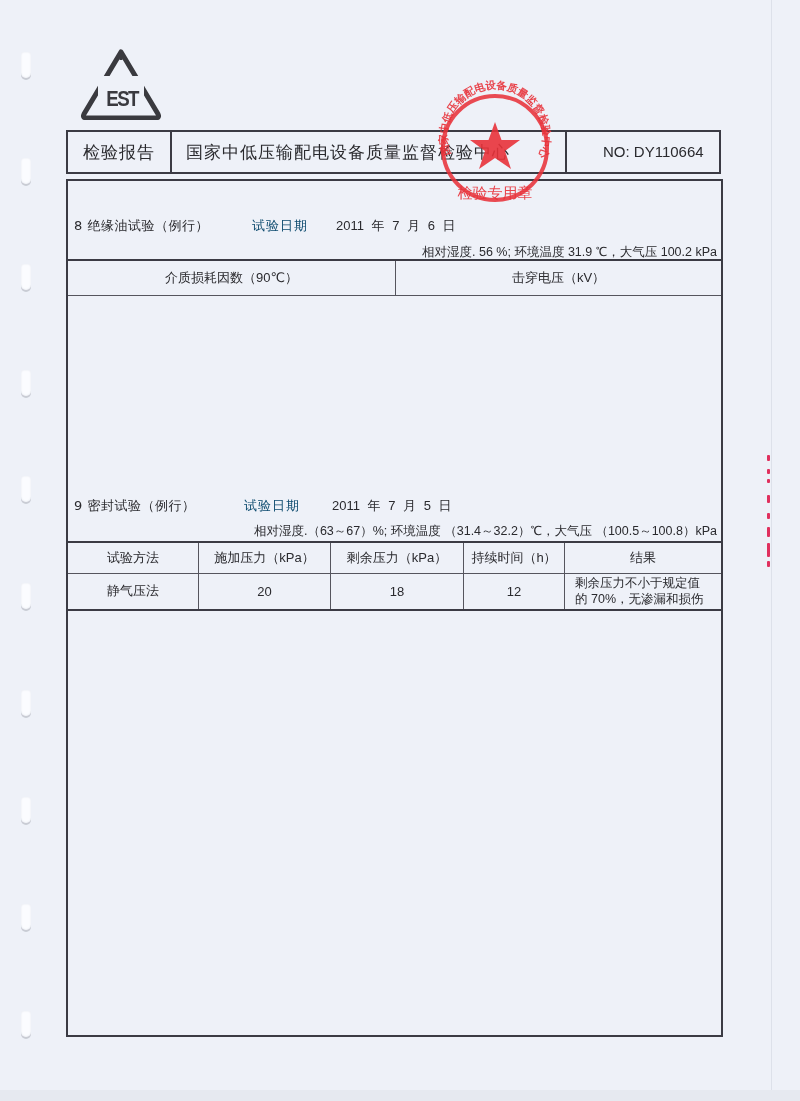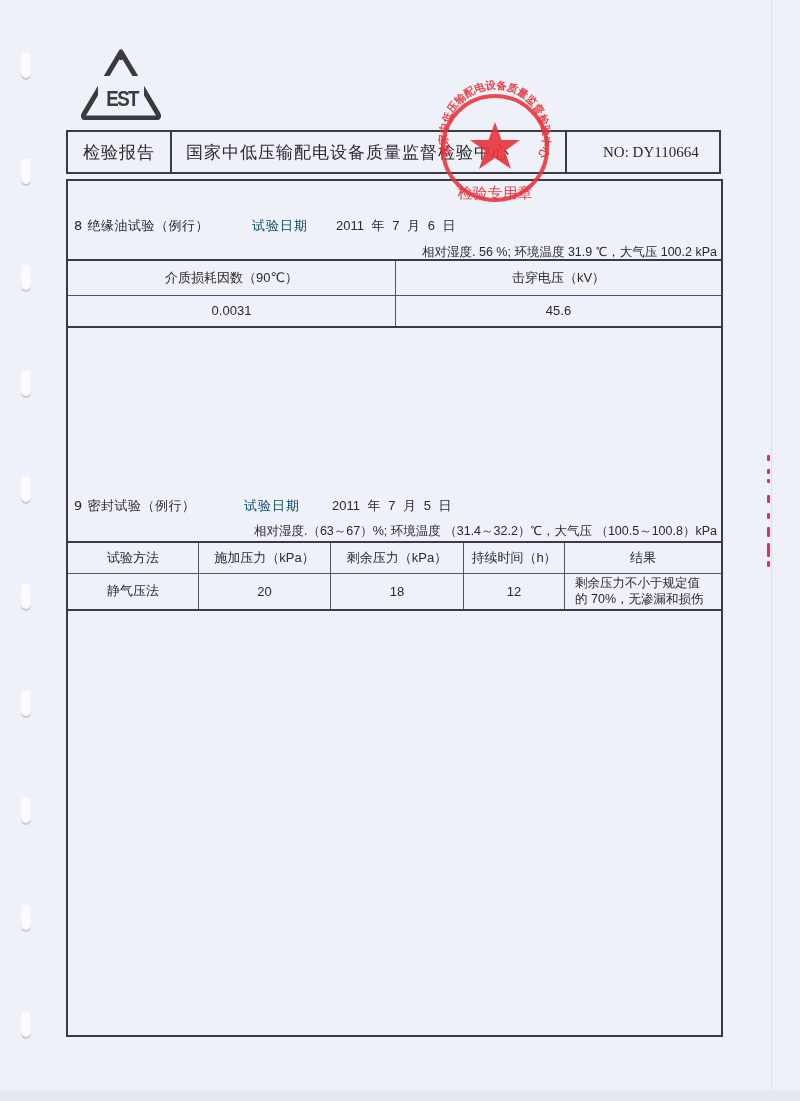--- a/index.html
+++ b/index.html
@@ -28,21 +28,21 @@
   }
 
   
   .hdr {
     position:absolute; left:66px; top:130px; width:655px; height:44px;
     border:2px solid #3b3b44; display:flex; box-sizing:border-box;
   }
   .hdr-cell { display:flex; align-items:center; box-sizing:border-box; }
   .hdr-c1 { width:104px; border-right:2px solid #3b3b44; justify-content:center; font-size:17px; letter-spacing:1px; }
   .hdr-c2 { width:395px; border-right:2px solid #3b3b44; padding-left:14px; font-size:17px; letter-spacing:1px; }
-  .hdr-c3 { flex:1; flex-direction:column; align-items:flex-start; justify-content:center; padding-left:36px; font-family:Liberation Serif, serif; }
+  .hdr-c3 { flex:1; flex-direction:column; align-items:flex-start; justify-content:center; padding-left:36px; font-family:Liberation Sans, sans-serif; }
   .hdr-no { font-size:15px; line-height:18px; }
   .hdr-page { font-size:15px; line-height:18px; }
   .hdr-page .big { font-size:18px; }
   .hdr-page .cjk { font-size:13px; margin:0 6px; }
 
   
   .main {
     position:absolute; left:66px; top:179px; width:657px; height:858px;
     border:2px solid #3b3b44; box-sizing:border-box;
   }
@@ -122,24 +122,20 @@
   <div class="sec-label" style="left:184px;top:36px">试验日期</div>
   <div class="sec-date" style="left:268px;top:36px">2011 年 7 月 6 日</div>
   <div class="sec-cond" style="top:63px">相对湿度. 56 %;  环境温度   31.9 ℃，大气压   100.2 kPa</div>
 
   <table class="grid" style="top:78px;width:657px">
     <tbody>
         <tr class="top" style="height:35px">
       <td style="width:327px">介质损耗因数（90℃）</td>
       <td>击穿电压（kV）</td>
     </tr>
-    <tr class="bottom" style="height:32px">
-      <td>0.0031</td>
-      <td>45.6</td>
-    </tr>
   </tbody>
     </table>
 
   <div class="sec-title" style="left:6px;top:316px">9 密封试验（例行）</div>
   <div class="sec-label" style="left:176px;top:316px">试验日期</div>
   <div class="sec-date" style="left:264px;top:316px">2011 年 7 月 5 日</div>
   <div class="sec-cond" style="top:342px">相对湿度.（63～67）%;  环境温度 （31.4～32.2）℃，大气压 （100.5～100.8）kPa</div>
 
   <table class="grid" style="top:360px;width:657px">
     <tbody>

